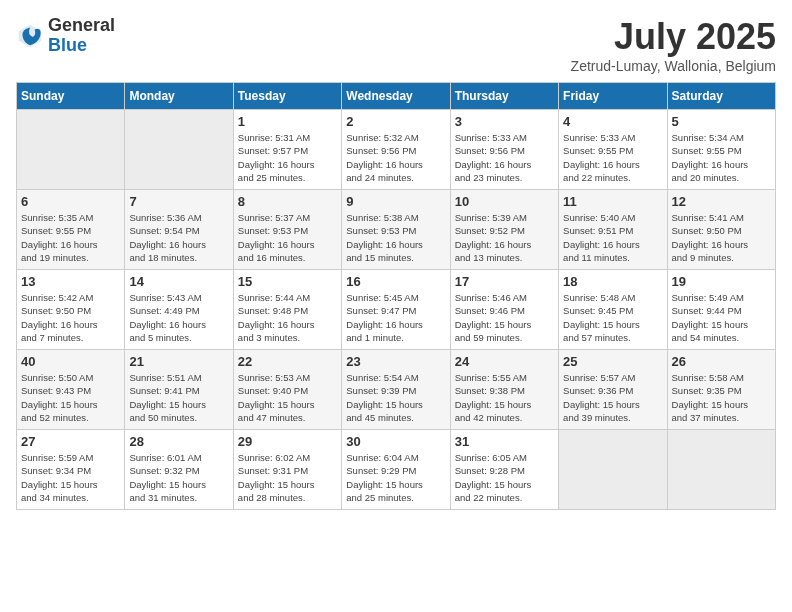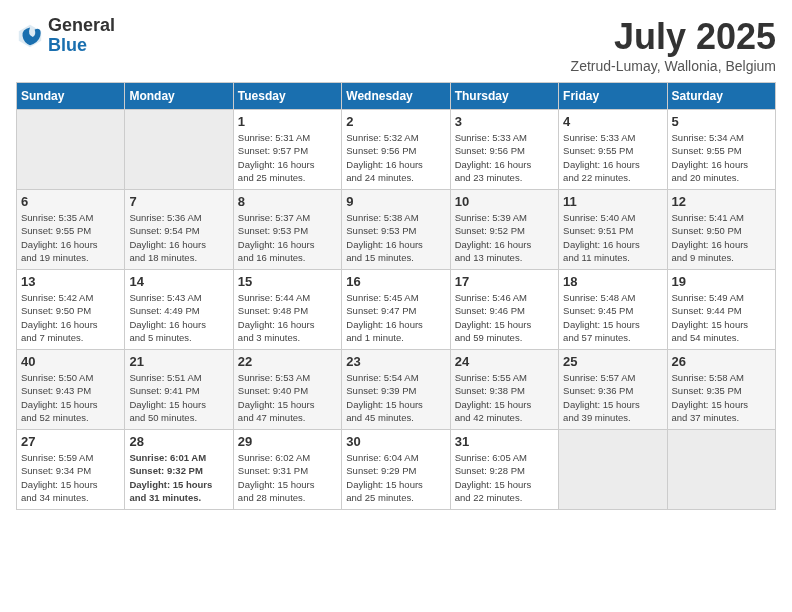--- a/index.html
+++ b/index.html
@@ -328,21 +328,21 @@
       <tr>
         <td>
           <span class="day-num">27</span>
           <div class="day-detail" style="white-space: pre-line;">Sunrise: 5:59 AM
 Sunset: 9:34 PM
 Daylight: 15 hours
 and 34 minutes.</div>
         </td>
         <td>
           <span class="day-num">28</span>
-          <div class="day-detail" style="white-space: pre-line; font-weight: bold;">Sunrise: 6:01 AM
+          <div class="day-detail" style="white-space: pre-line;">Sunrise: 6:01 AM
 Sunset: 9:32 PM
 Daylight: 15 hours
 and 31 minutes.</div>
         </td>
         <td>
           <span class="day-num">29</span>
           <div class="day-detail" style="white-space: pre-line;">Sunrise: 6:02 AM
 Sunset: 9:31 PM
 Daylight: 15 hours
 and 28 minutes.</div>

